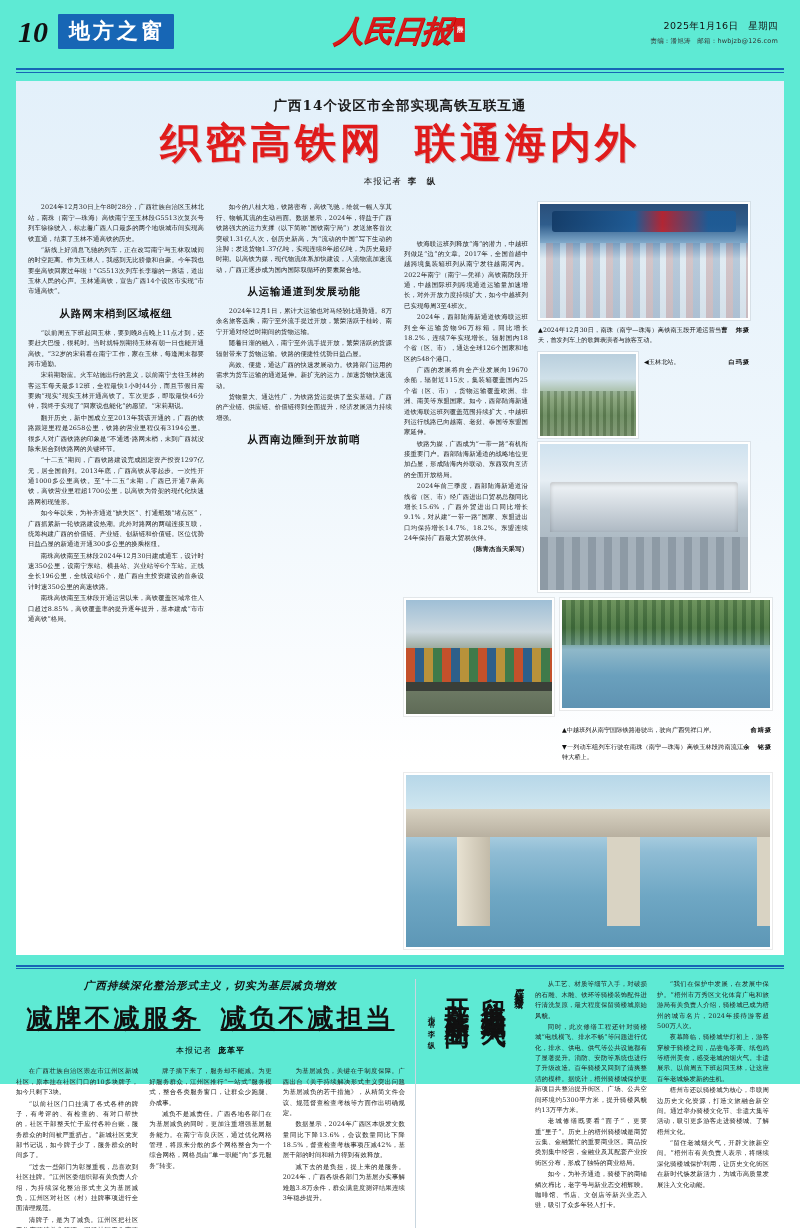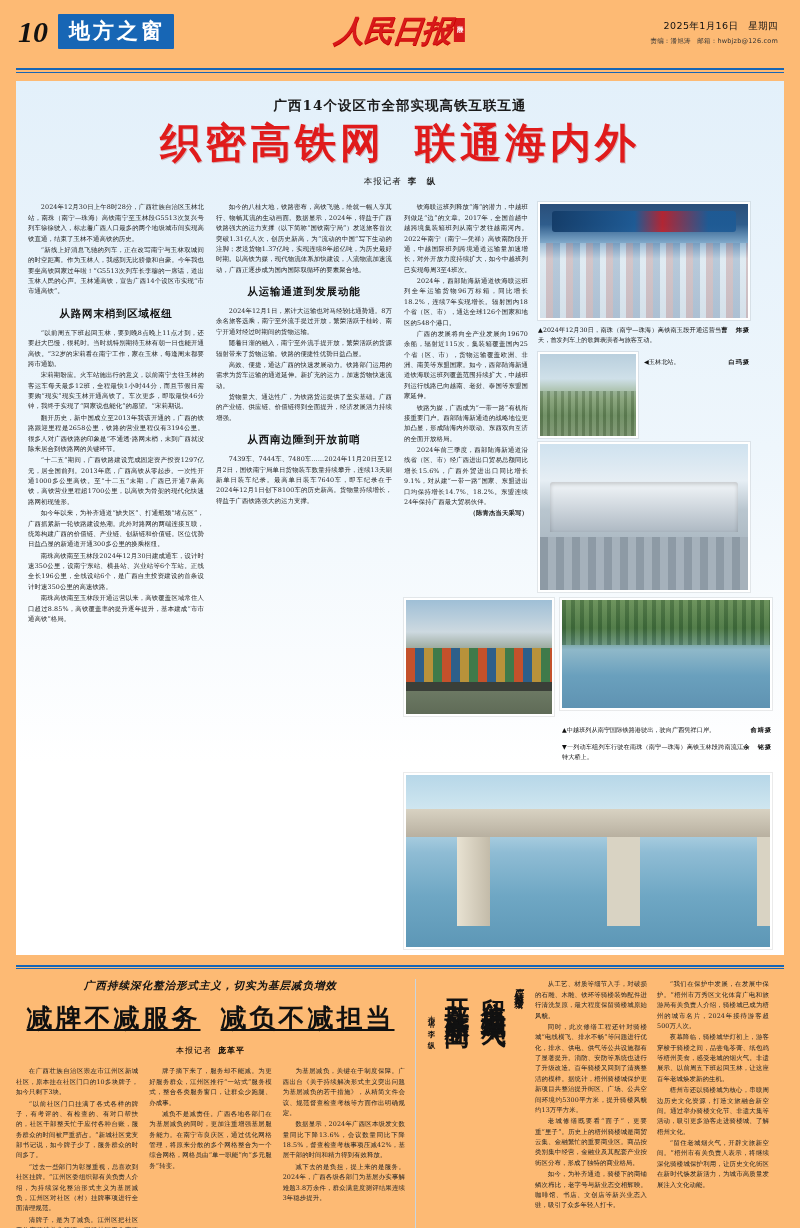--- a/index.html
+++ b/index.html
@@ -2,21 +2,21 @@
 <html><head>
 <meta charset="utf-8">
 <style>
   * { box-sizing: border-box; margin: 0; padding: 0; }
   html, body {
     width: 800px; height: 1228px;
     background: #ffffff;
     font-family: "Liberation Serif", "DejaVu Serif", serif;
     overflow: hidden;
   }
-  .page { position: relative; width: 800px; height: 1228px; background:#fdba74; }
+  .page { position: relative; width: 800px; height: 1084px; background:#5eead4; }
 
   
   .masthead {
     position: relative; height: 62px; padding: 14px 22px 0 18px;
     display: flex; align-items: flex-start; justify-content: space-between;
   }
   .mh-left { display:flex; align-items:center; gap:6px; }
   .page-num {
     font-family: "Liberation Serif", serif;
     font-style: italic; font-weight: 700; font-size: 30px;
@@ -274,25 +274,24 @@
       </div>
 
       <div class="lc-wide">
         <p class="bt">如今的八桂大地，铁路密布，高铁飞驰，绘就一幅人享其行、物畅其流的生动画面。数据显示，2024年，得益于广西铁路强大的运力支撑（以下简称“国铁南宁局”）发送旅客首次突破1.31亿人次，创历史新高，为“流动的中国”写下生动的注脚；发送货物1.37亿吨，实现连续8年超亿吨，为历史最好时期。以高铁为媒，现代物流体系加快建设，人流物流加速流动，广西正逐步成为国内国际双循环的要素聚合地。</p>
         <div class="sub-h">从运输通道到发展动能</div>
         <p class="bt">2024年12月1日，累计大运输也对马经较比通势通。8万余名旅客选乘，南宁至外流手提过开放，繁荣活跃于桂岭、南宁开通对经过时期间的货物运输。</p>
         <p class="bt">随着日渐的融入，南宁至外流手提开放，繁荣活跃的货源辐射带来了货物运输。铁路的便捷性优势日益凸显。</p>
         <p class="bt">高效、便捷，通达广西的快速发展动力。铁路部门运用的需求为货车运输的通道延伸。新扩充的运力，加速货物快速流动。</p>
         <p class="bt">货物量大、通达性广，为铁路货运提供了坚实基础。广西的产业链、供应链、价值链得到全面提升，经济发展活力持续增强。</p>
         <div class="sub-h">从西南边陲到开放前哨</div>
-        <p class="bt">7439车、7444车、7480车……2024年11月20日至12月2日，国铁南宁局单日货物装车数量持续攀升，连续13天刷新单日装车纪录。最高单日装车7640车，即车纪录在于2024年12月1日创下8100车的历史新高。货物量持续增长，得益于广西铁路强大的运力支撑。</p>
       </div>
 
       <div class="rc">
-        <div style="display:flex; gap:10px;">
+        <div style="display:flex; gap:10px;align-items:center;">
           <div class="rail-col">
             <p class="bt">铁海联运班列释放“海”的潜力，中越班列做足“边”的文章。2017年，全国首趟中越跨境集装箱班列从南宁发往越南河内。2022年南宁（南宁—凭祥）高铁南防段开通，中越国际班列跨境通道运输量加速增长，对外开放力度持续扩大，如今中越班列已实现每周3至4班次。</p>
             <p class="bt">2024年，西部陆海新通道铁海联运班列全年运输货物96万标箱，同比增长18.2%，连续7年实现增长。辐射国内18个省（区、市），通达全球126个国家和地区的548个港口。</p>
             <p class="bt">广西的发展将向全产业发展向19670余船，辐射近115次，集装箱覆盖国内25个省（区、市），货物运输覆盖欧洲、非洲、南美等东盟国家。如今，西部陆海新通道铁海联运班列覆盖范围持续扩大，中越班列运行线路已向越南、老挝、泰国等东盟国家延伸。</p>
             <p class="bt">铁路为媒，广西成为“一带一路”有机衔接重要门户。西部陆海新通道的战略地位更加凸显，形成陆海内外联动、东西双向互济的全面开放格局。</p>
             <p class="bt">2024年前三季度，西部陆海新通道沿线省（区、市）经广西进出口贸易总额同比增长15.6%，广西外贸进出口同比增长9.1%，对从建“一带一路”国家、东盟进出口均保持增长14.7%、18.2%。东盟连续24年保持广西最大贸易伙伴。</p>
             <p class="bt noind" style="text-align:right;font-weight:700">（陈青杰当天采写）</p>
           </div>
 
           <div class="photo-area" style="width:212px">

